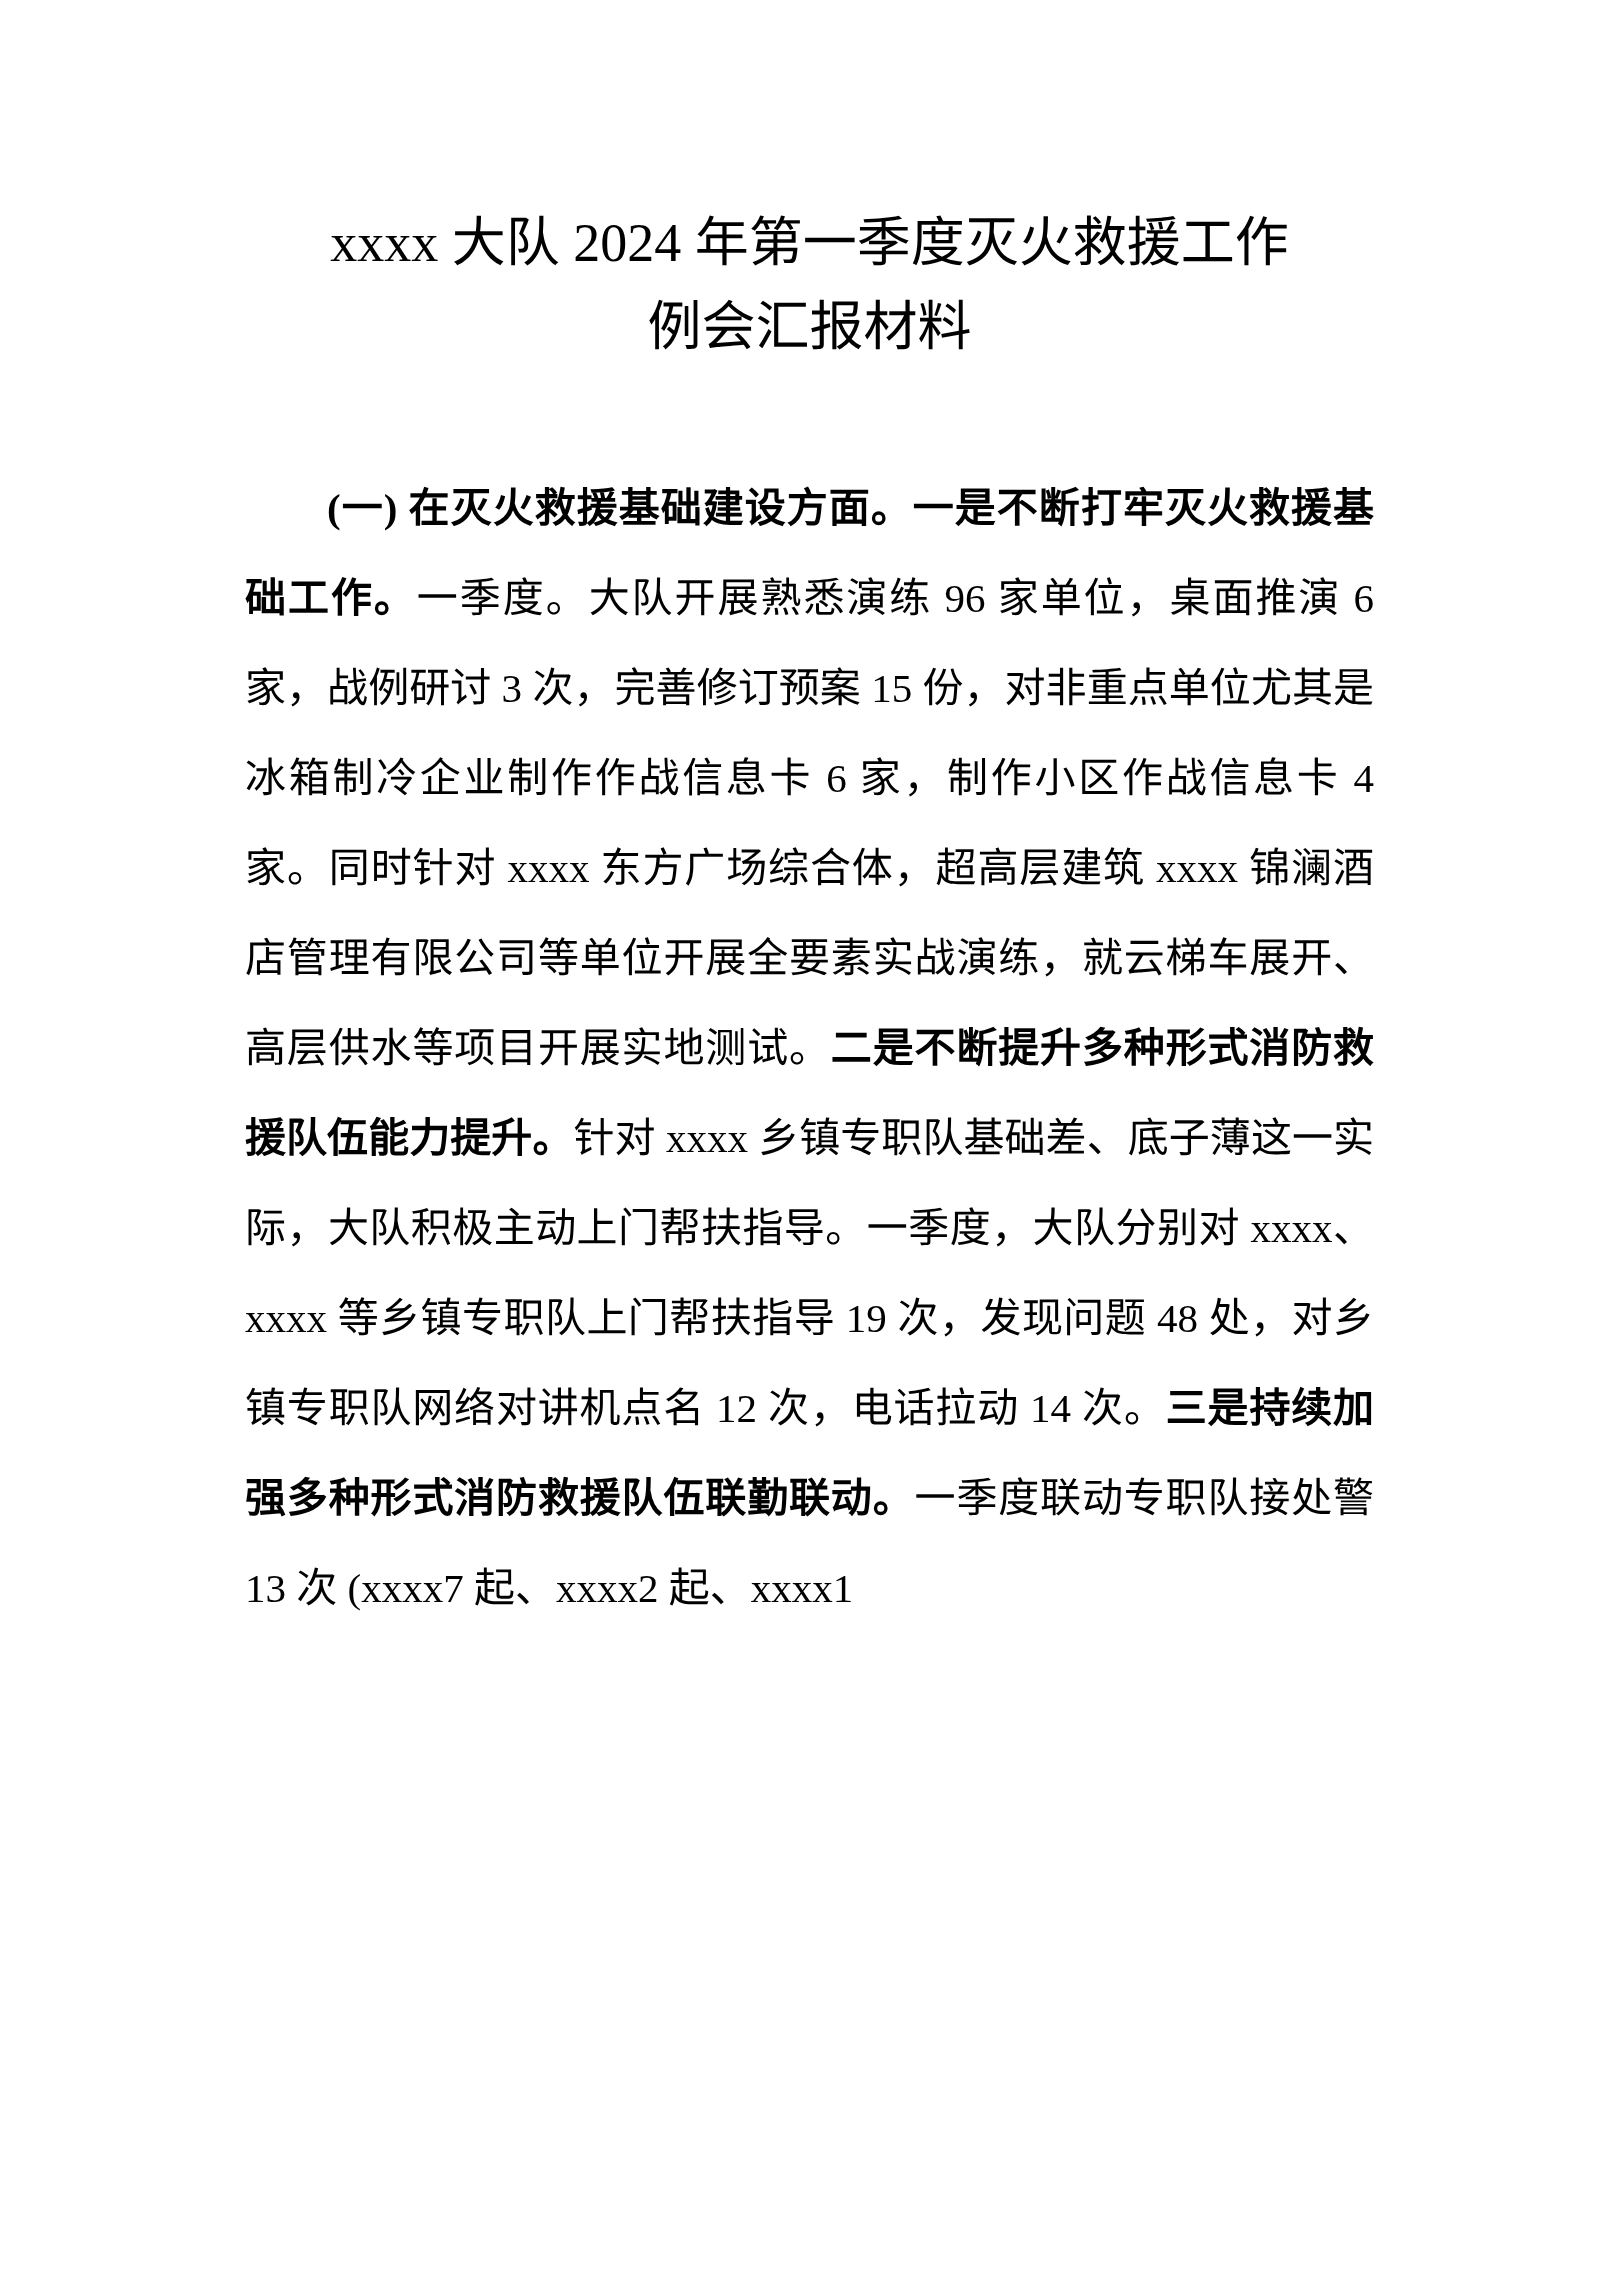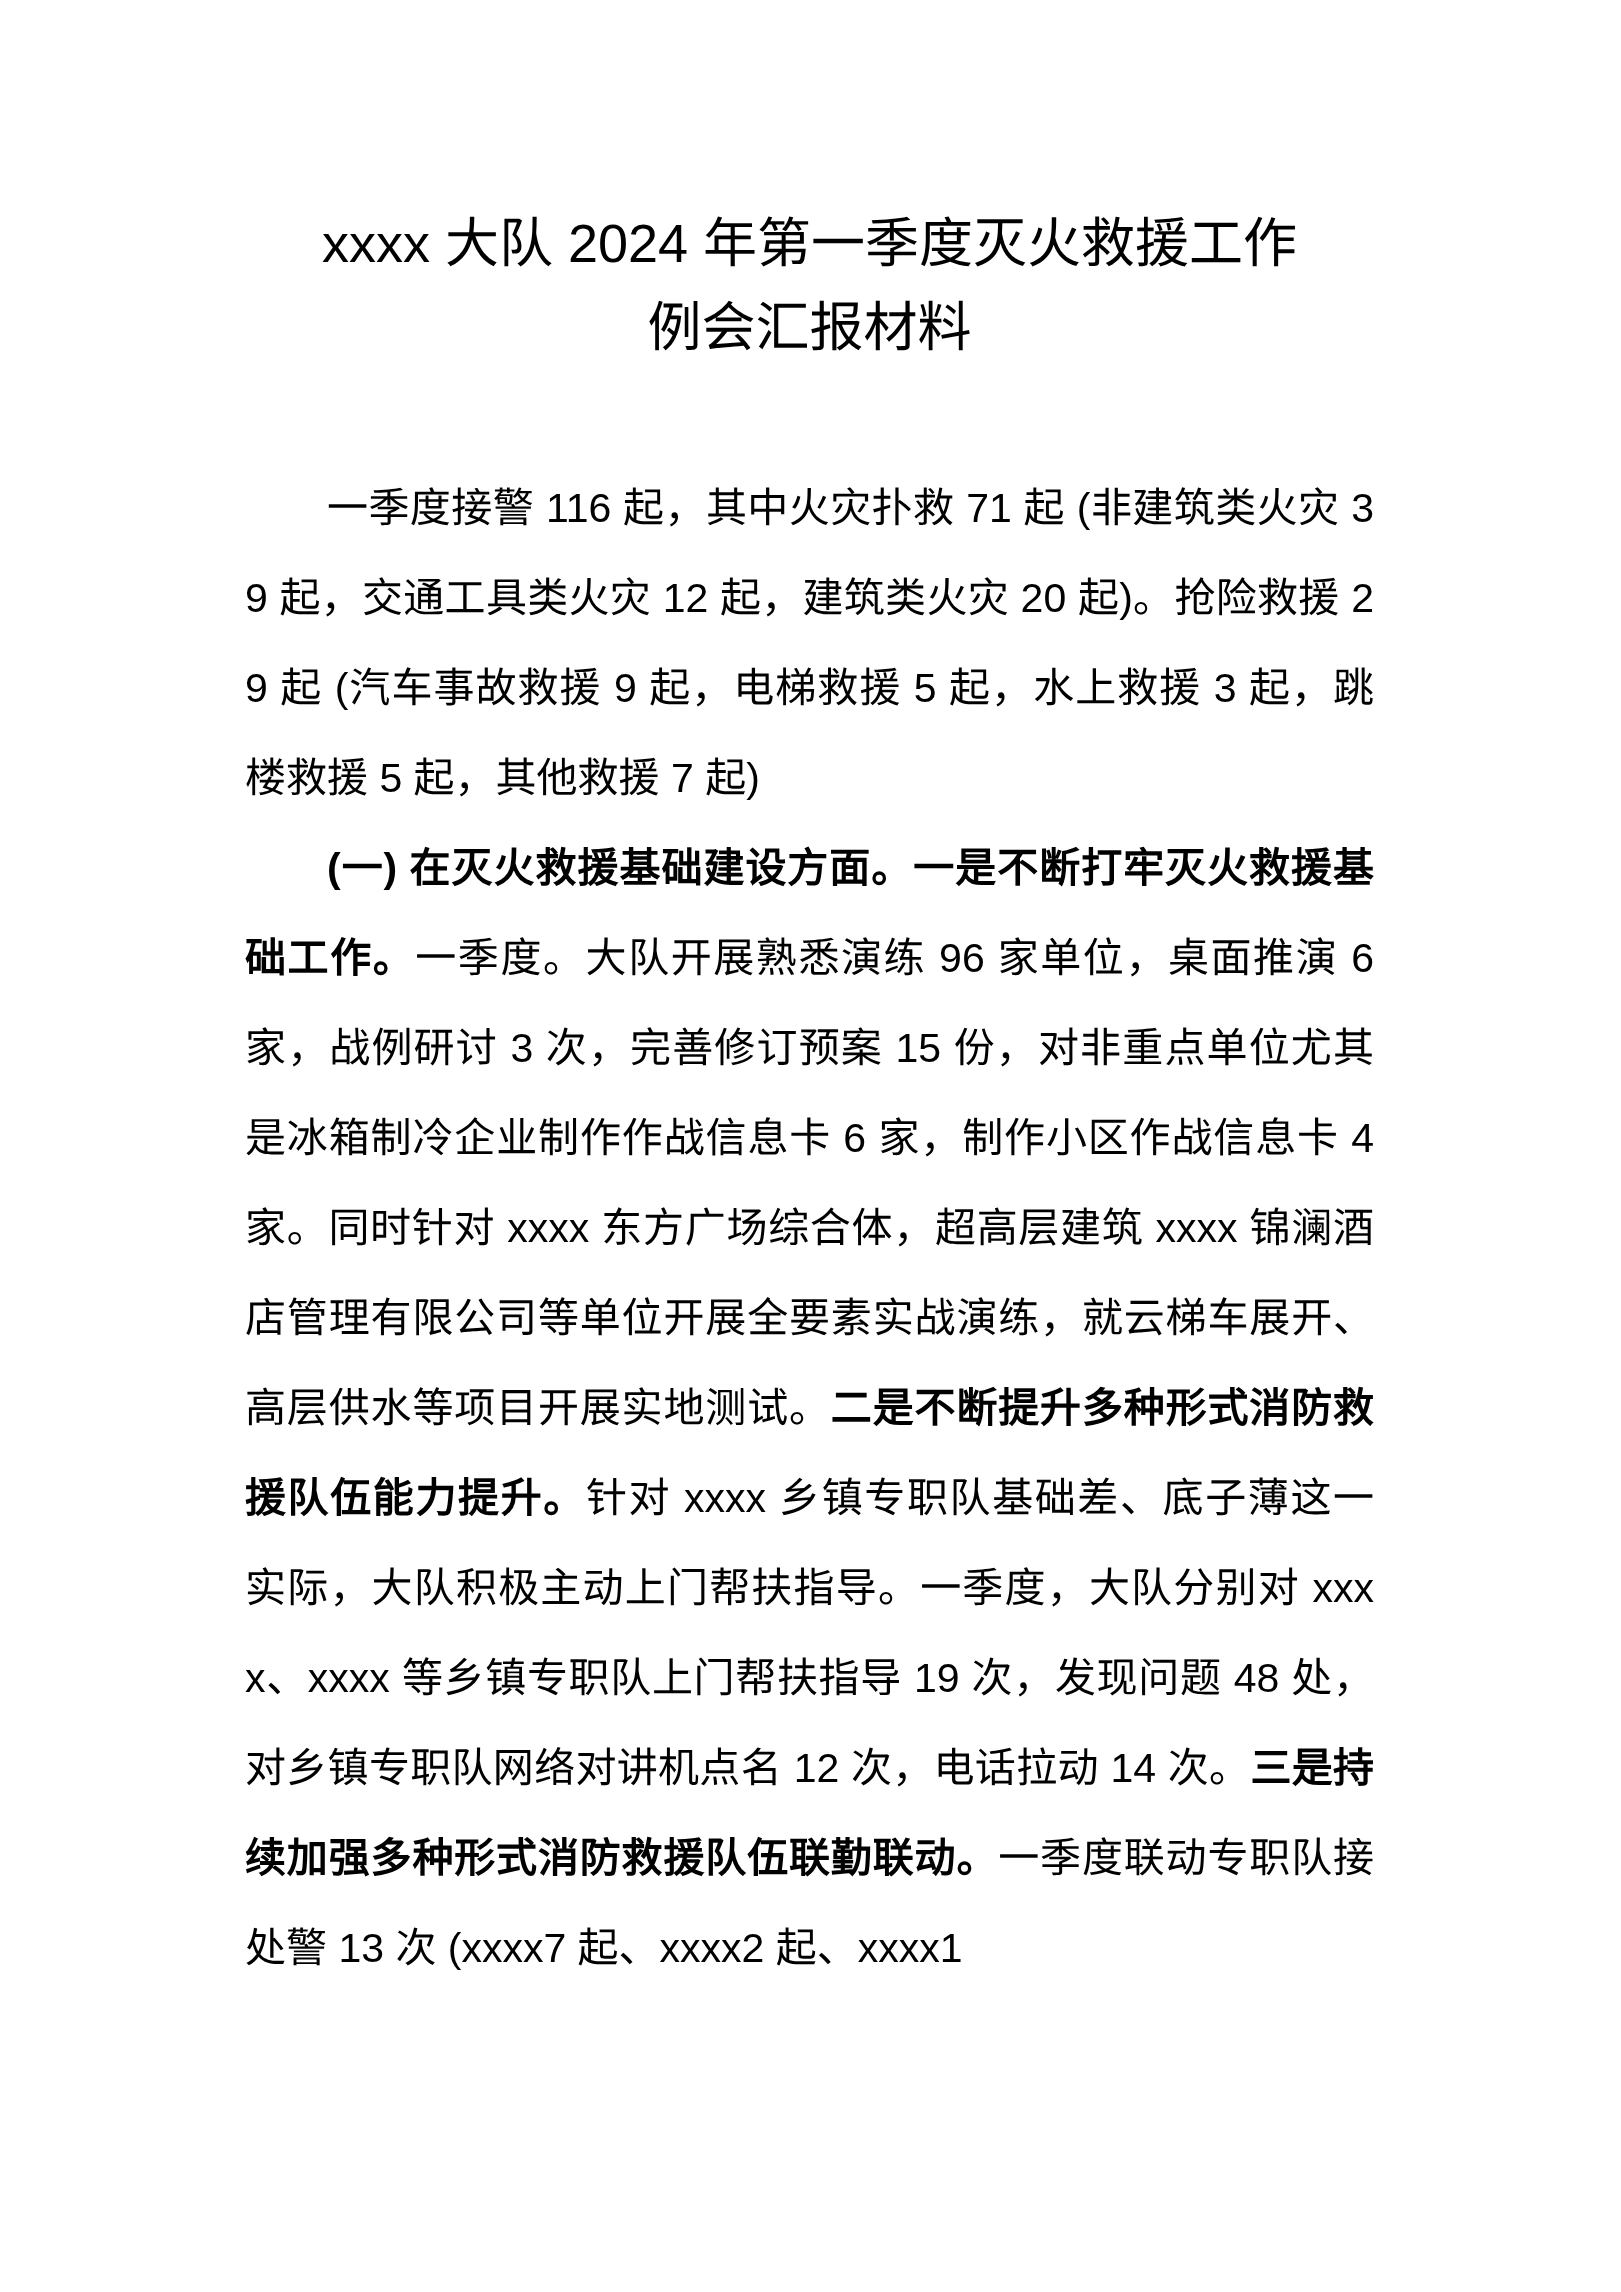--- a/index.html
+++ b/index.html
@@ -7,21 +7,21 @@
     padding: 0;
     background: #ffffff;
   }
   .page {
     position: relative;
     width: 1621px;
     height: 2293px;
     margin: 0 auto;
     background: #ffffff;
     color: #000000;
-    font-family: Liberation Sans, sans-serif;
+    font-family: Liberation Serif, serif;
     box-sizing: border-box;
     padding: 201px 247px 0 245px;
     overflow: hidden;
   }
   .doc-title {
     font-size: 54px;
     font-weight: 400;
     line-height: 84px;
     text-align: center;
     max-width: 990px;
@@ -46,17 +46,16 @@
     font-weight: 700;
   }
 </style>
 </head>
 <body>
 
 <div class="page">
   <h1 class="doc-title">xxxx 大队 2024 年第一季度灭火救援工作例会汇报材料</h1>
 
   <div class="doc-body">
-    <p class="para"><span>一季度接警 116 起，其中火灾扑救 71 起 (非建筑类火灾 39 起，交通工具类火灾 12 起，建筑类火灾 20 起)。抢险救援 29 起 (汽车事故救援 9 起，电梯救援 5 起，水上救援 3 起，跳楼救援 5 起，其他救援 7 起)</span></p>
     <p class="para"><b>(一) 在灭火救援基础建设方面。一是不断打牢灭火救援基础工作。</b><span>一季度。大队开展熟悉演练 96 家单位，桌面推演 6 家，战例研讨 3 次，完善修订预案 15 份，对非重点单位尤其是冰箱制冷企业制作作战信息卡 6 家，制作小区作战信息卡 4 家。同时针对 xxxx 东方广场综合体，超高层建筑 xxxx 锦澜酒店管理有限公司等单位开展全要素实战演练，就云梯车展开、高层供水等项目开展实地测试。</span><b>二是不断提升多种形式消防救援队伍能力提升。</b><span>针对 xxxx 乡镇专职队基础差、底子薄这一实际，大队积极主动上门帮扶指导。一季度，大队分别对 xxxx、xxxx 等乡镇专职队上门帮扶指导 19 次，发现问题 48 处，对乡镇专职队网络对讲机点名 12 次，电话拉动 14 次。</span><b>三是持续加强多种形式消防救援队伍联勤联动。</b><span>一季度联动专职队接处警 13 次 (xxxx7 起、xxxx2 起、xxxx1</span></p>
   </div>
 </div>
 
 
 </body></html>

